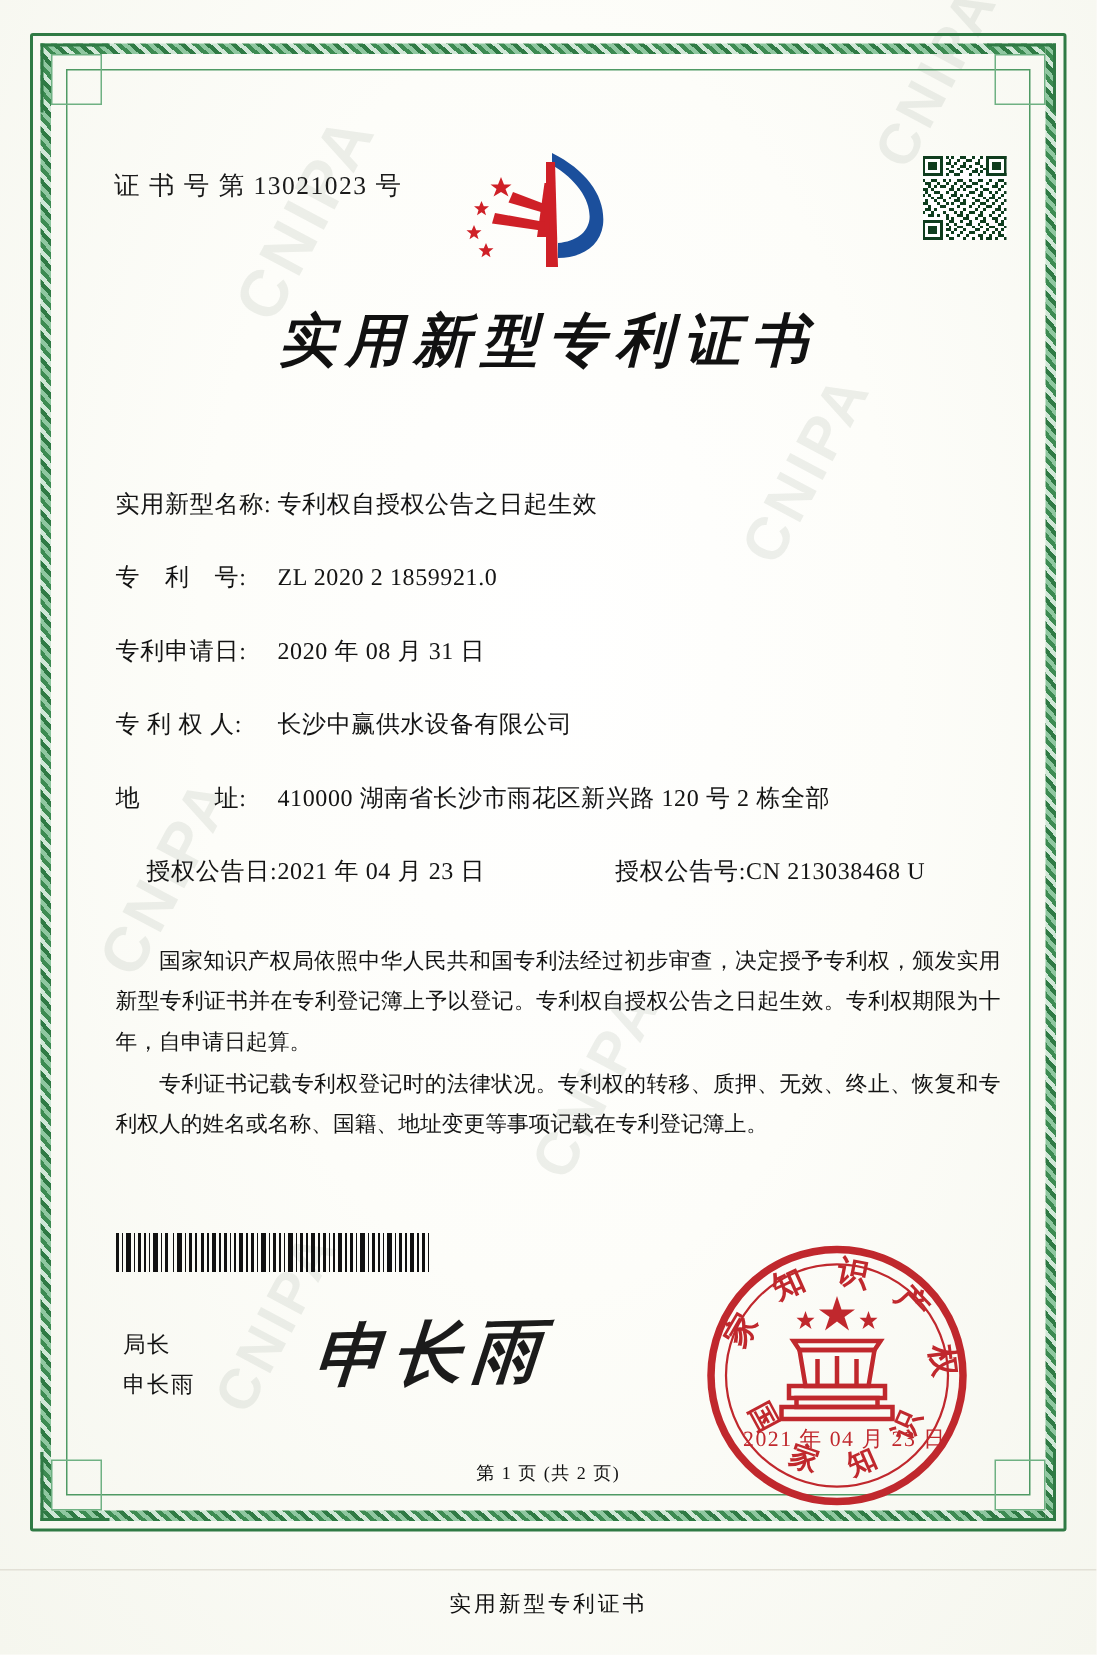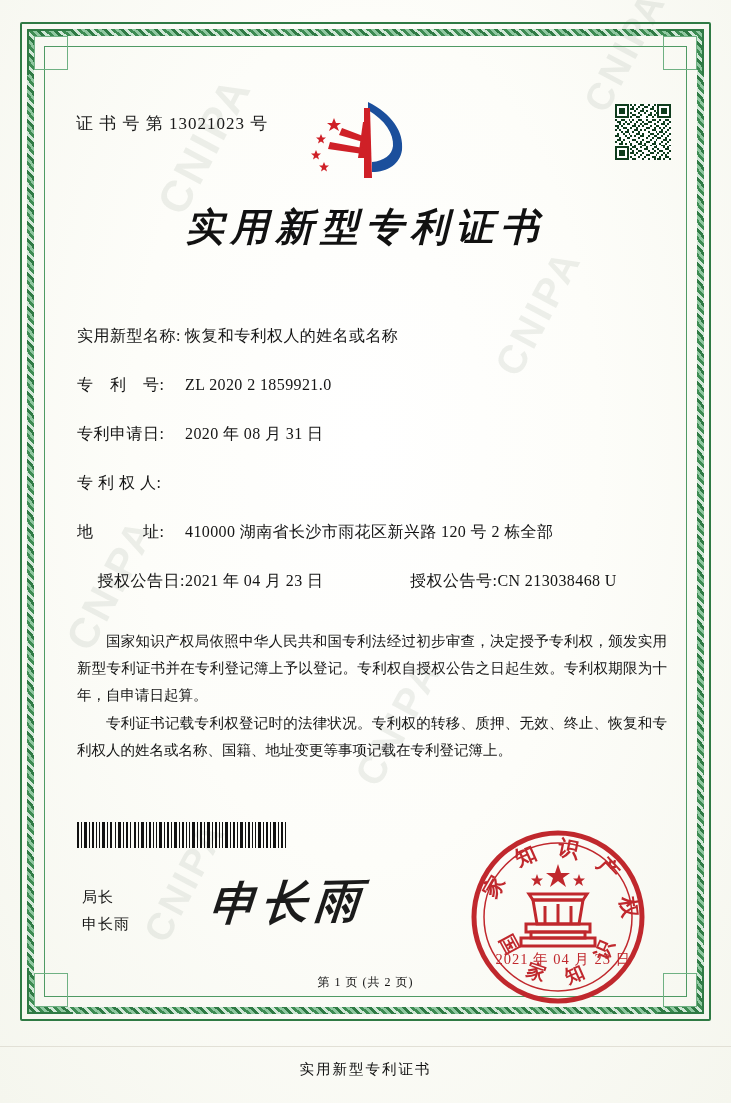--- a/index.html
+++ b/index.html
@@ -477,36 +477,37 @@
         </g>
       </svg>
     </div>
 
     <div class="doc-title">实用新型专利证书</div>
 
     <div class="fields">
 
       <div class="field-row">
         <span class="f-label">实用新型名称:</span>
-        <span class="f-value">恢复和专利权人的姓名或名称</span>
+        <span class="f-value">专利权自授权公告之日起生效</span>
       </div>
 
 
       <div class="field-row">
         <span class="f-label">专　利　号:</span>
         <span class="f-value">ZL 2020 2 1859921.0</span>
       </div>
 
       <div class="field-row">
         <span class="f-label">专利申请日:</span>
         <span class="f-value">2020 年 08 月 31 日</span>
       </div>
 
       <div class="field-row">
         <span class="f-label">专 利 权 人:</span>
+        <span class="f-value">长沙中赢供水设备有限公司</span>
       </div>
 
       <div class="field-row">
         <span class="f-label">地　　　址:</span>
         <span class="f-value">410000 湖南省长沙市雨花区新兴路 120 号 2 栋全部</span>
       </div>
 
       <div class="field-row dual">
         <span class="f-label">授权公告日:</span>
         <span class="f-value">2021 年 04 月 23 日</span>

